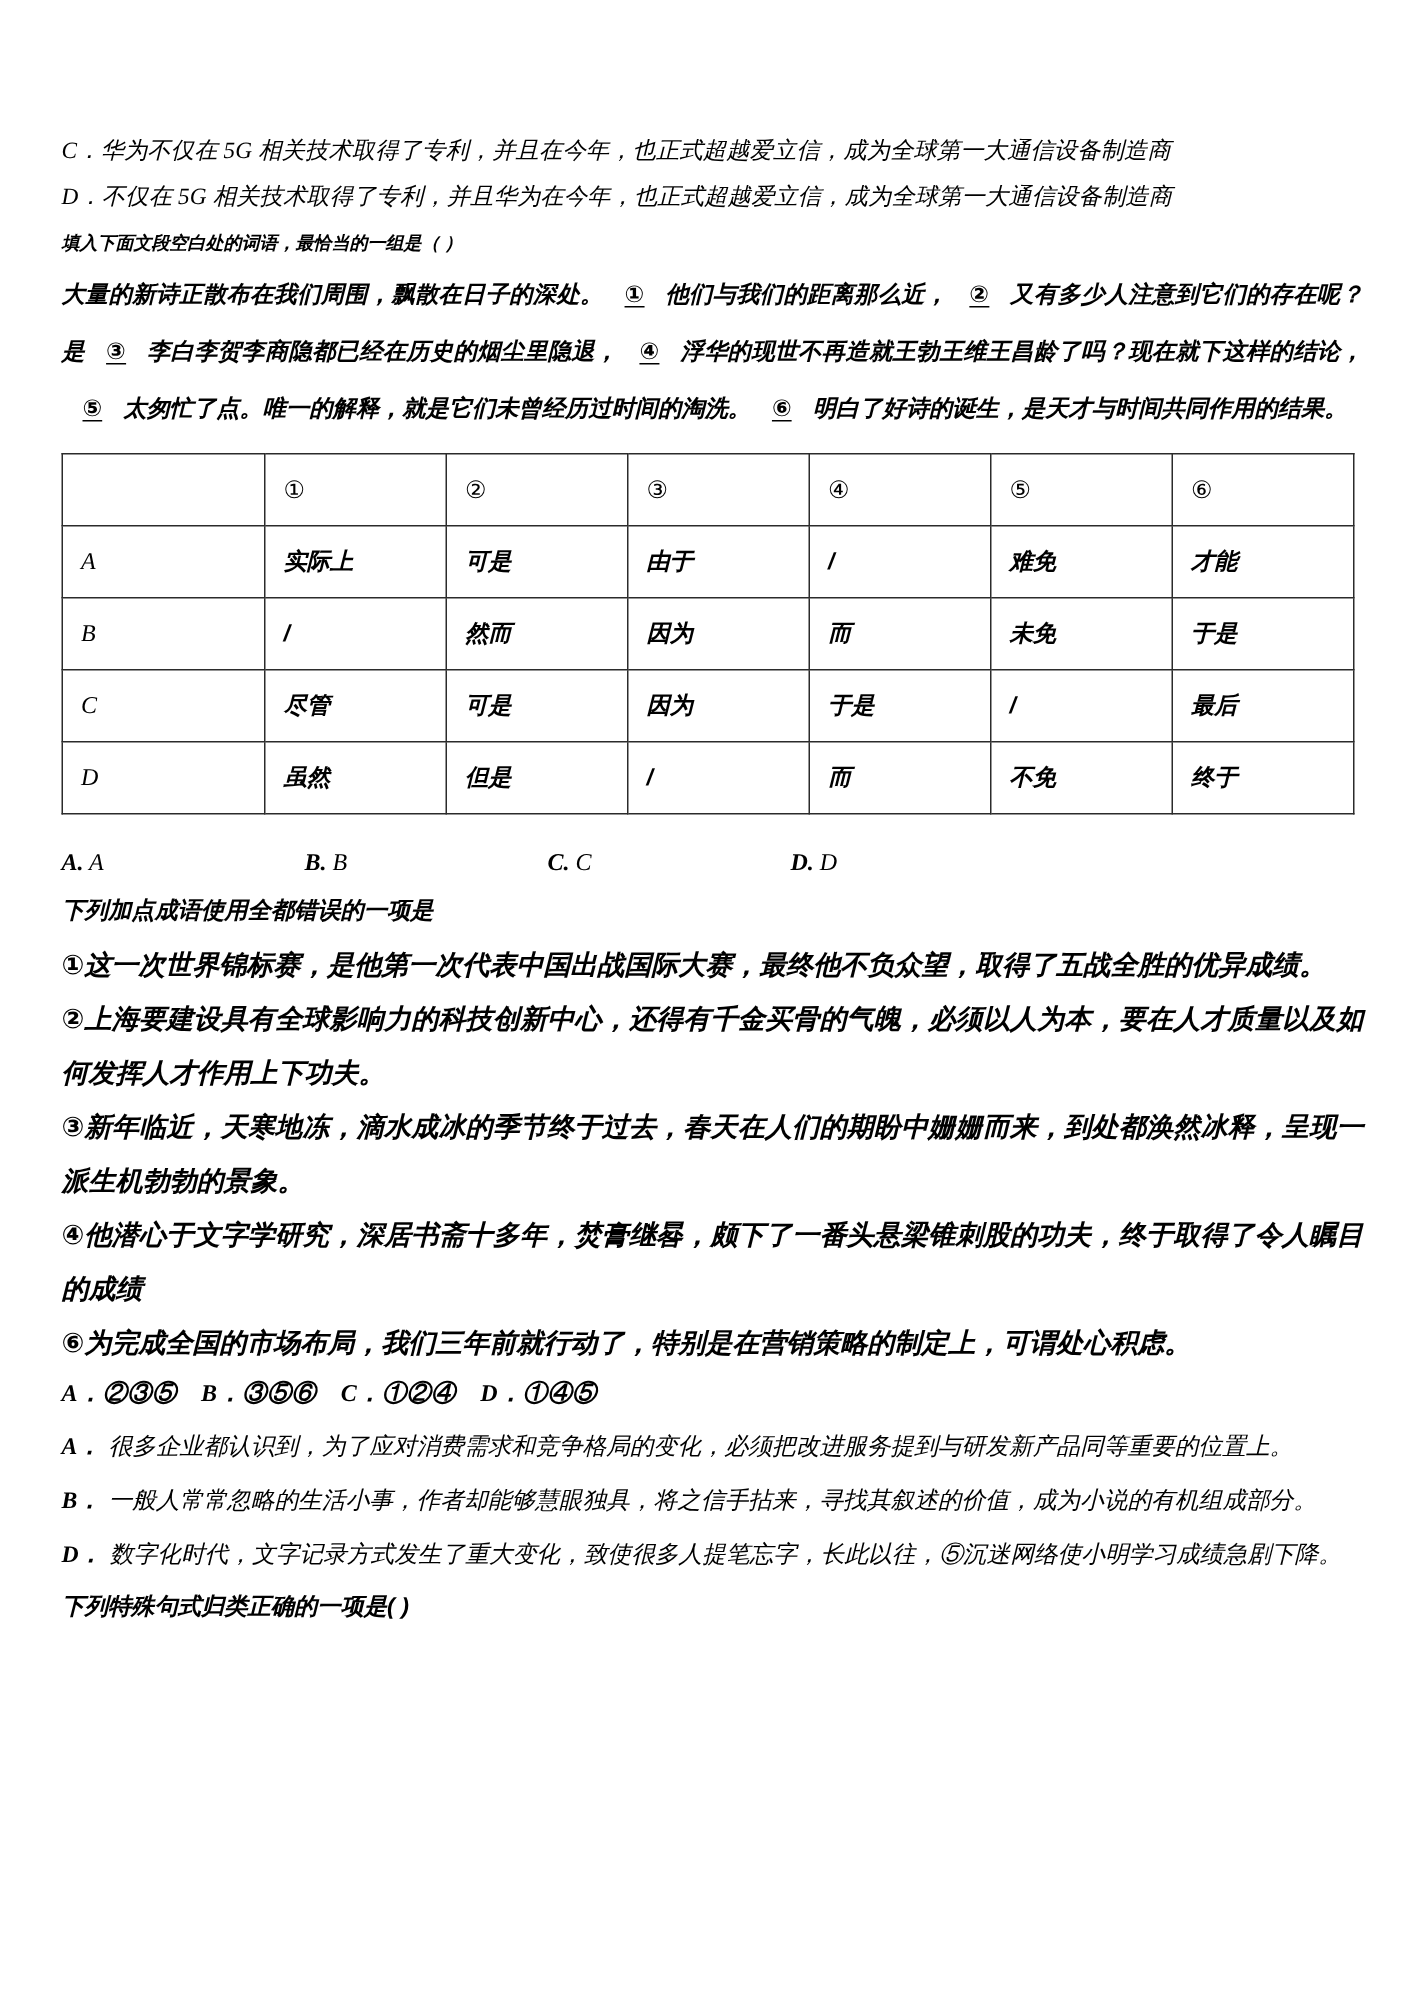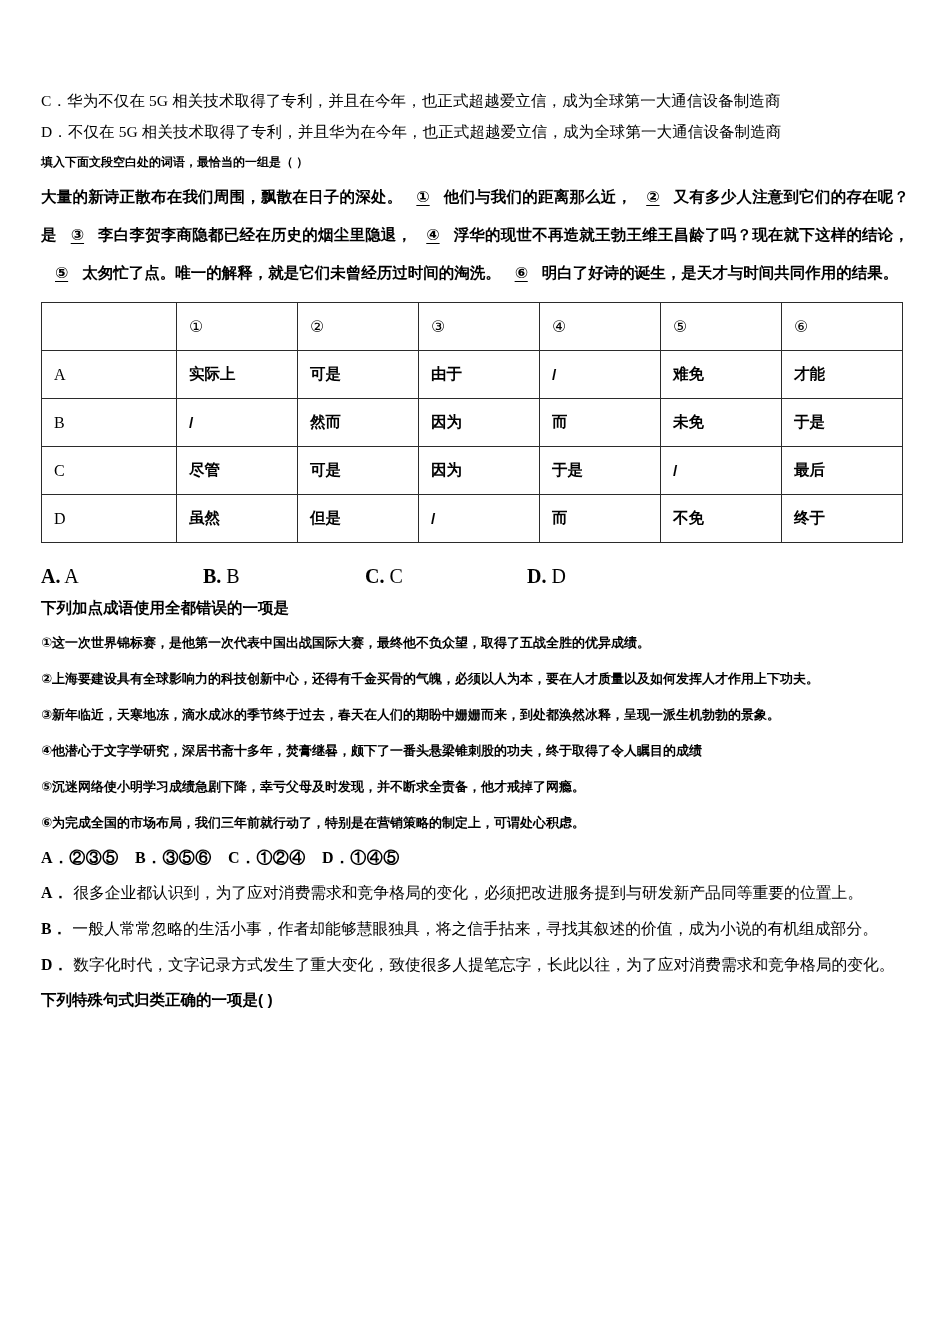--- a/index.html
+++ b/index.html
@@ -14,20 +14,21 @@
     color: #000000;
     position: relative;
     overflow: hidden;
   }
   .page {
     position: relative;
     width: 950px;
     height: 1181px;
     padding: 0;
     box-sizing: border-box;
+    font-style: italic;
   }
   .content {
     position: absolute;
     left: 41px;
     top: 86px;
     width: 868px;
   }
 
   
   .line {
@@ -61,21 +62,21 @@
   .blank {
     text-decoration: underline;
     padding: 0 14px;
     text-underline-offset: 3px;
   }
 
   
   .idiom {
     font-family: "Liberation Sans", "DejaVu Sans", sans-serif;
     font-weight: bold;
-    font-size: 13px;
+    font-size: 18px;
     line-height: 36px;
     text-align: justify;
     text-justify: inter-ideograph;
   }
   .idiom-ans {
     font-family: "Liberation Serif", serif;
     font-weight: bold;
     font-size: 16px;
     line-height: 34px;
     letter-spacing: 0.4px;
@@ -122,21 +123,21 @@
   }
   table.choices td.hdr {
     font-family: "Liberation Sans", "DejaVu Sans", sans-serif;
     font-weight: normal;
     font-size: 16px;
   }
   col.c0 { width: 135px; }
   col.cn { width: 121px; }
 
   .ansrow {
-    font-size: 20px;
+    font-size: 16px;
     line-height: 30px;
     font-family: "Liberation Serif", serif;
     margin-top: 18px;
     display: flex;
   }
   .ansrow .cell {
     width: 162px;
     white-space: nowrap;
   }
   .ansrow .cell b { font-weight: bold; }
@@ -218,24 +219,23 @@
       <div class="cell"><b>B.</b> <span>B</span></div>
       <div class="cell"><b>C.</b> <span>C</span></div>
       <div class="cell"><b>D.</b> <span>D</span></div>
     </div>
 
     <div class="gq-prompt">下列加点成语使用全都错误的一项是</div>
     <div class="idiom">①这一次世界锦标赛，是他第一次代表中国出战国际大赛，最终他不负众望，取得了五战全胜的优异成绩。</div>
     <div class="idiom">②上海要建设具有全球影响力的科技创新中心，还得有千金买骨的气魄，必须以人为本，要在人才质量以及如何发挥人才作用上下功夫。</div>
     <div class="idiom">③新年临近，天寒地冻，滴水成冰的季节终于过去，春天在人们的期盼中姗姗而来，到处都涣然冰释，呈现一派生机勃勃的景象。</div>
     <div class="idiom">④他潜心于文字学研究，深居书斋十多年，焚膏继晷，颇下了一番头悬梁锥刺股的功夫，终于取得了令人瞩目的成绩</div>
-    <div class="idiom">⑤沉迷网络使小明学习成绩急剧下降，幸亏父母及时发现，并不断求全责备，他才戒掉了网瘾。</div>
     <div class="idiom">⑥为完成全国的市场布局，我们三年前就行动了，特别是在营销策略的制定上，可谓处心积虑。</div>
     <div class="idiom-ans">A．②③⑤　B．③⑤⑥　C．①②④　D．①④⑤</div>
 
     <div class="gq"><span class="opt-label">A．</span><span>很多企业都认识到，为了应对消费需求和竞争格局的变化，必须把改进服务提到与研发新产品同等重要的位置上。</span></div>
     <div class="gq"><span class="opt-label">B．</span><span>一般人常常忽略的生活小事，作者却能够慧眼独具，将之信手拈来，寻找其叙述的价值，成为小说的有机组成部分。</span></div>
-    <div class="gq"><span class="opt-label">D．</span><span>数字化时代，文字记录方式发生了重大变化，致使很多人提笔忘字，长此以往，为了应对消费需求和竞争格局的变化。</span></div>
+    <div class="gq"><span class="opt-label">D．</span><span>数字化时代，文字记录方式发生了重大变化，致使很多人提笔忘字，长此以往，⑤沉迷网络使小明学习成绩急剧下降。</span></div>
 
     <div class="gq-prompt">下列特殊句式归类正确的一项是(        )</div>
 
   </div>
 </div>
 
 </body></html>

